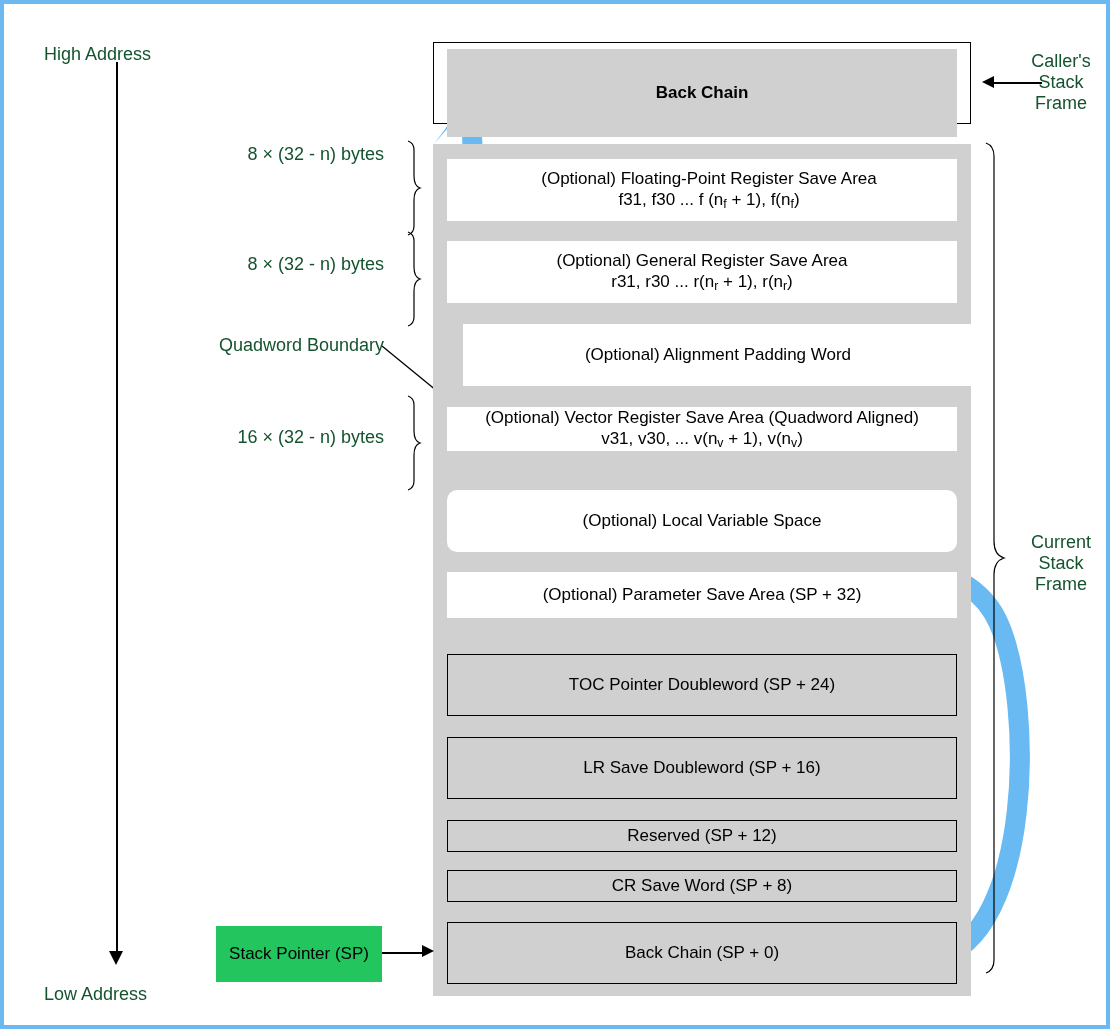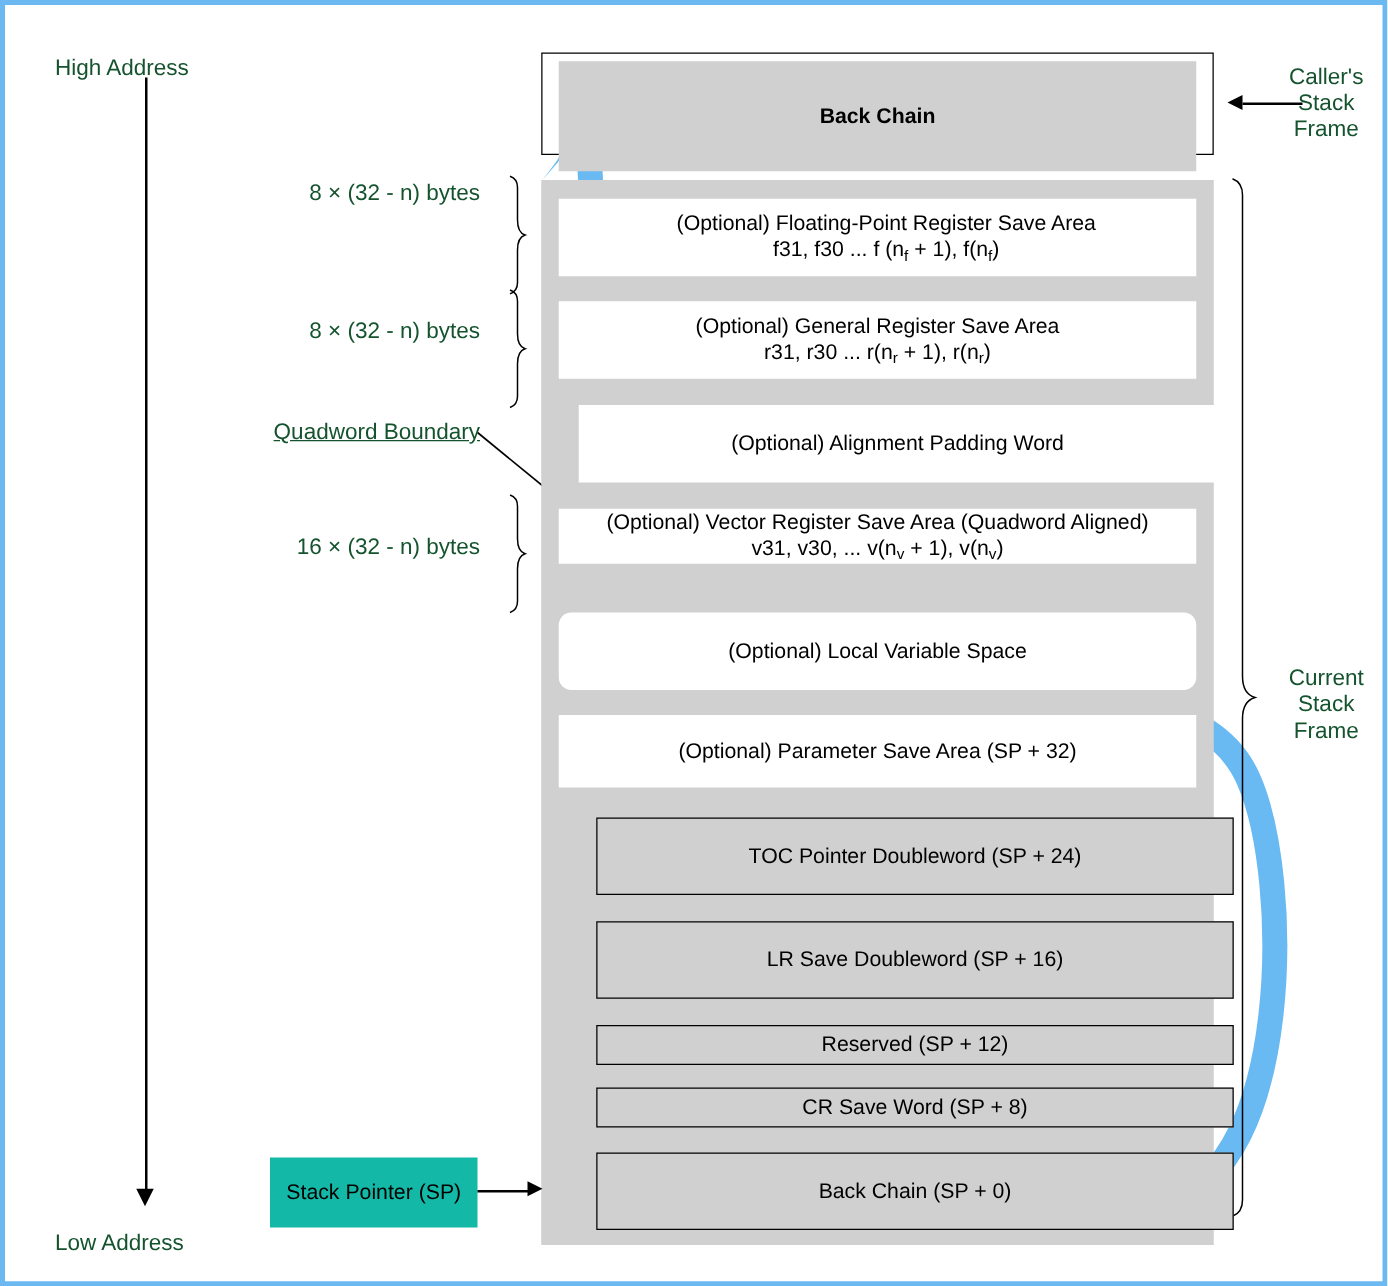--- a/index.html
+++ b/index.html
@@ -33,35 +33,35 @@
   }
 
   
   #current-box{
     left:429px;top:140px;width:538px;height:852px;background:#d0d0d0;
   }
   .row{
     left:443px;width:510px;box-sizing:border-box;
   }
   .row.white{background:#ffffff;border:none;}
-  .row.gray{background:#d0d0d0;border:1.4px solid #000;margin-left:30px;}
+  .row.gray{background:#d0d0d0;border:1.4px solid #000;}
 
   
   #addr-line{left:112px;top:58px;width:1.6px;height:895px;background:#000;}
   #addr-head{
     left:105px;top:947px;width:0;height:0;
     border-left:7.5px solid transparent;border-right:7.5px solid transparent;
     border-top:14px solid #000;
   }
   #high-address{left:40px;top:40px;width:150px;}
   #low-address{left:40px;top:980px;width:150px;}
 
   
   #sp-box{
-    left:212px;top:922px;width:166px;height:56px;background:#14b8a6;
+    left:212px;top:922px;width:166px;height:56px;background:#22c55e;
     font-size:17px;color:#000;
   }
   #sp-line{left:378px;top:948px;width:42px;height:1.6px;background:#000;}
   #sp-head{
     left:418px;top:941px;width:0;height:0;
     border-top:6.5px solid transparent;border-bottom:6.5px solid transparent;
     border-left:12px solid #000;
   }
 
   
@@ -72,21 +72,21 @@
     border-right:12px solid #000;
   }
   #caller-label{left:1014px;top:47px;width:86px;text-align:center;}
   #current-label{left:1014px;top:528px;width:86px;text-align:center;}
 
   
   .bracket-label{text-align:right;}
   #bl1{left:180px;top:140px;width:200px;}
   #bl2{left:180px;top:250px;width:200px;}
   #bl3{left:180px;top:423px;width:200px;}
-  #qw-label{left:150px;top:331px;width:230px;text-align:right;text-decoration:underline;}
+  #qw-label{left:150px;top:331px;width:230px;text-align:right;}
 
   svg{display:block;}
   #vec{position:absolute;left:0;top:0;width:1110px;height:1029px;pointer-events:none;}
 </style>
 </head>
 <body>
 
 <div id="page">
 
   <svg id="vec" viewBox="0 0 1110 1029">
@@ -156,21 +156,21 @@
     <div class="rowtxt">
       <div>(Optional) Vector Register Save Area (Quadword Aligned)</div>
       <div>v31, v30, ... v(n<sub>v</sub> + 1), v(n<sub>v</sub>)</div>
     </div>
   </div>
 
   <div class="abs ctr row white" style="top:486px;height:62px;border-radius:10px;">
     <span class="rowtxt">(Optional) Local Variable Space</span>
   </div>
 
-  <div class="abs ctr row white" style="top:568px;height:58px;">
+  <div class="abs ctr row white" style="top:568px;height:46px;">
     <span class="rowtxt">(Optional) Parameter Save Area (SP + 32)</span>
   </div>
 
   <div class="abs ctr row gray" style="top:650px;height:62px;">
     <span class="rowtxt">TOC Pointer Doubleword (SP + 24)</span>
   </div>
 
   <div class="abs ctr row gray" style="top:733px;height:62px;">
     <span class="rowtxt">LR Save Doubleword (SP + 16)</span>
   </div>

